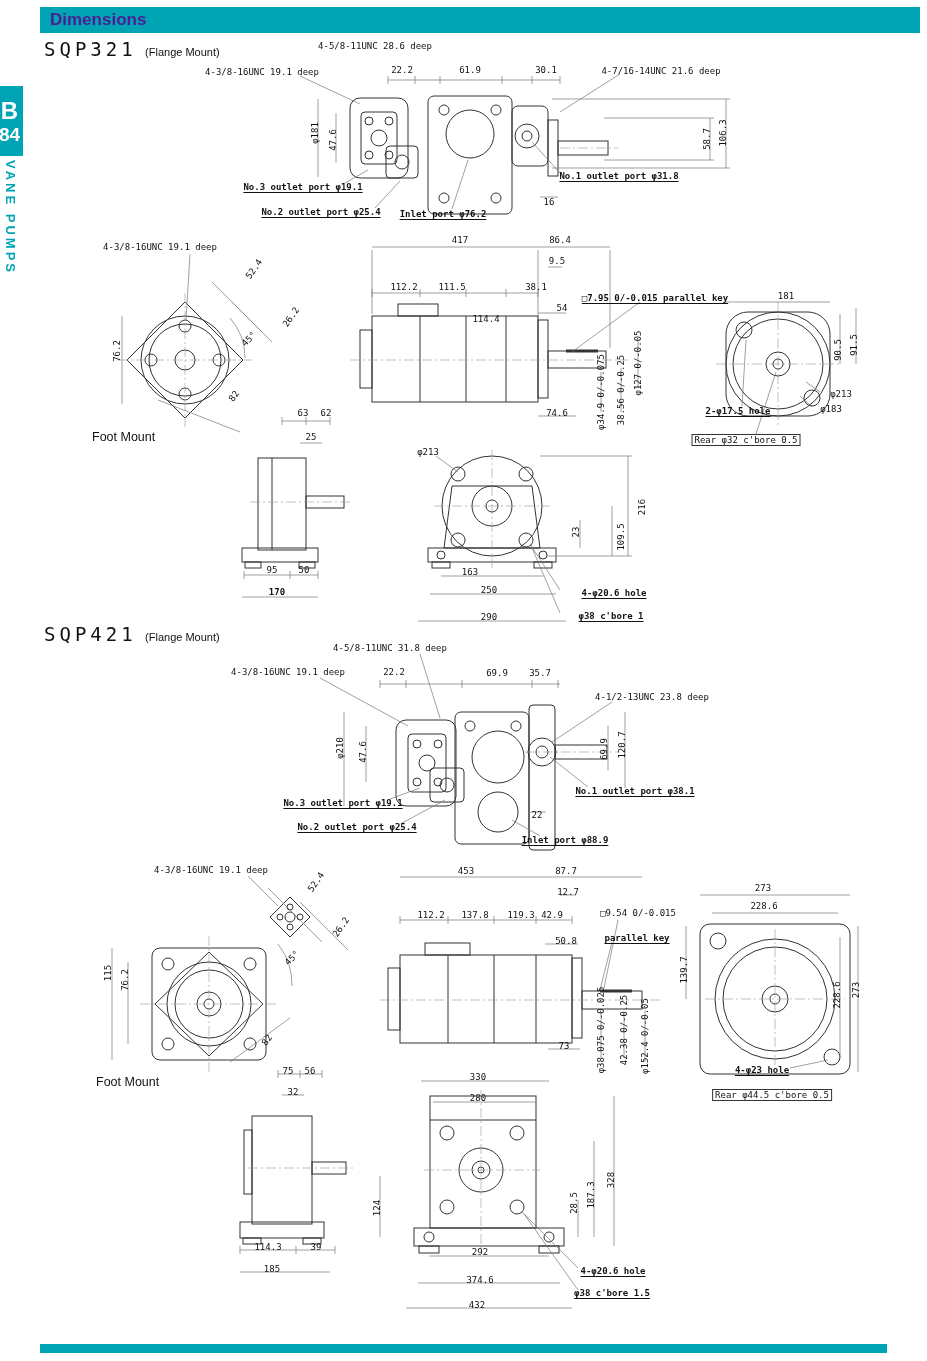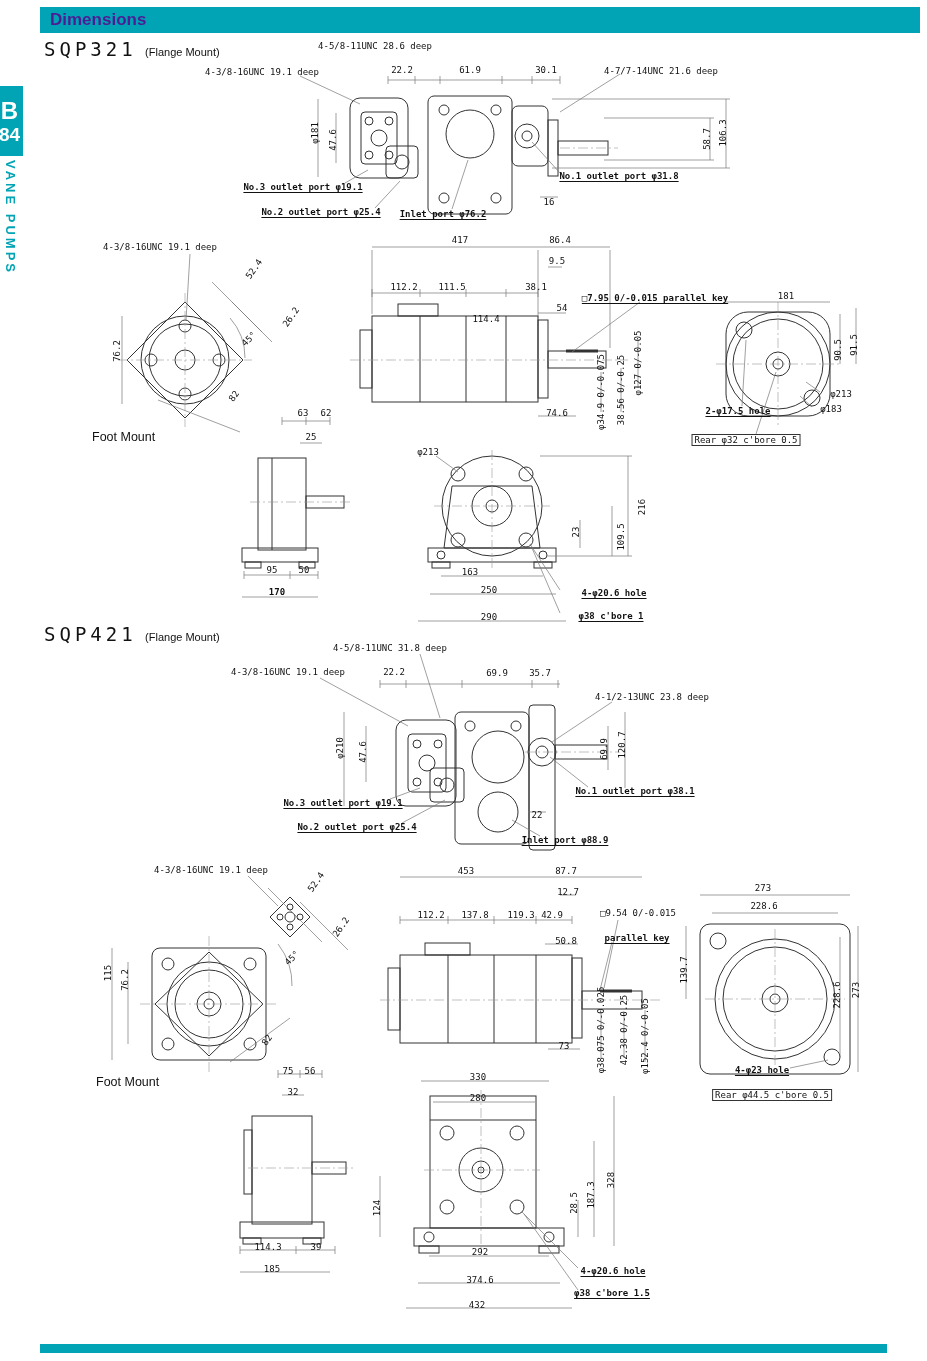--- a/index.html
+++ b/index.html
@@ -380,21 +380,21 @@
         <line x1="578" y1="1290" x2="524" y2="1214"></line>
     </g>
   </svg>
 
   <div class="layer">
       <span class="note" style="left: 375px; top: 46px; transform: translate(-50%, -50%);">4-5/8-11UNC 28.6 deep</span>
       <span class="note" style="left: 262px; top: 72px; transform: translate(-50%, -50%);">4-3/8-16UNC 19.1 deep</span>
       <span class="note" style="left: 402px; top: 70px; transform: translate(-50%, -50%);">22.2</span>
       <span class="note" style="left: 470px; top: 70px; transform: translate(-50%, -50%);">61.9</span>
       <span class="note" style="left: 546px; top: 70px; transform: translate(-50%, -50%);">30.1</span>
-      <span class="note" style="left: 661px; top: 71px; transform: translate(-50%, -50%);">4-7/7-14UNC 21.6 deep</span>
+      <span class="note" style="left: 661px; top: 71px; transform: translate(-50%, -50%);">4-7/16-14UNC 21.6 deep</span>
       <span class="note" style="left: 315px; top: 133px; transform: translate(-50%, -50%) rotate(-90deg);">φ181</span>
       <span class="note" style="left: 333px; top: 140px; transform: translate(-50%, -50%) rotate(-90deg);">47.6</span>
       <span class="note" style="left: 707px; top: 139px; transform: translate(-50%, -50%) rotate(-90deg);">58.7</span>
       <span class="note" style="left: 723px; top: 133px; transform: translate(-50%, -50%) rotate(-90deg);">106.3</span>
       <span class="note u" style="left: 303px; top: 187px; transform: translate(-50%, -50%);">No.3 outlet port φ19.1</span>
       <span class="note u" style="left: 619px; top: 176px; transform: translate(-50%, -50%);">No.1 outlet port φ31.8</span>
       <span class="note u" style="left: 321px; top: 212px; transform: translate(-50%, -50%);">No.2 outlet port φ25.4</span>
       <span class="note u" style="left: 443px; top: 214px; transform: translate(-50%, -50%);">Inlet port φ76.2</span>
       <span class="note" style="left: 549px; top: 202px; transform: translate(-50%, -50%);">16</span>
       <span class="note" style="left: 160px; top: 247px; transform: translate(-50%, -50%);">4-3/8-16UNC 19.1 deep</span>

